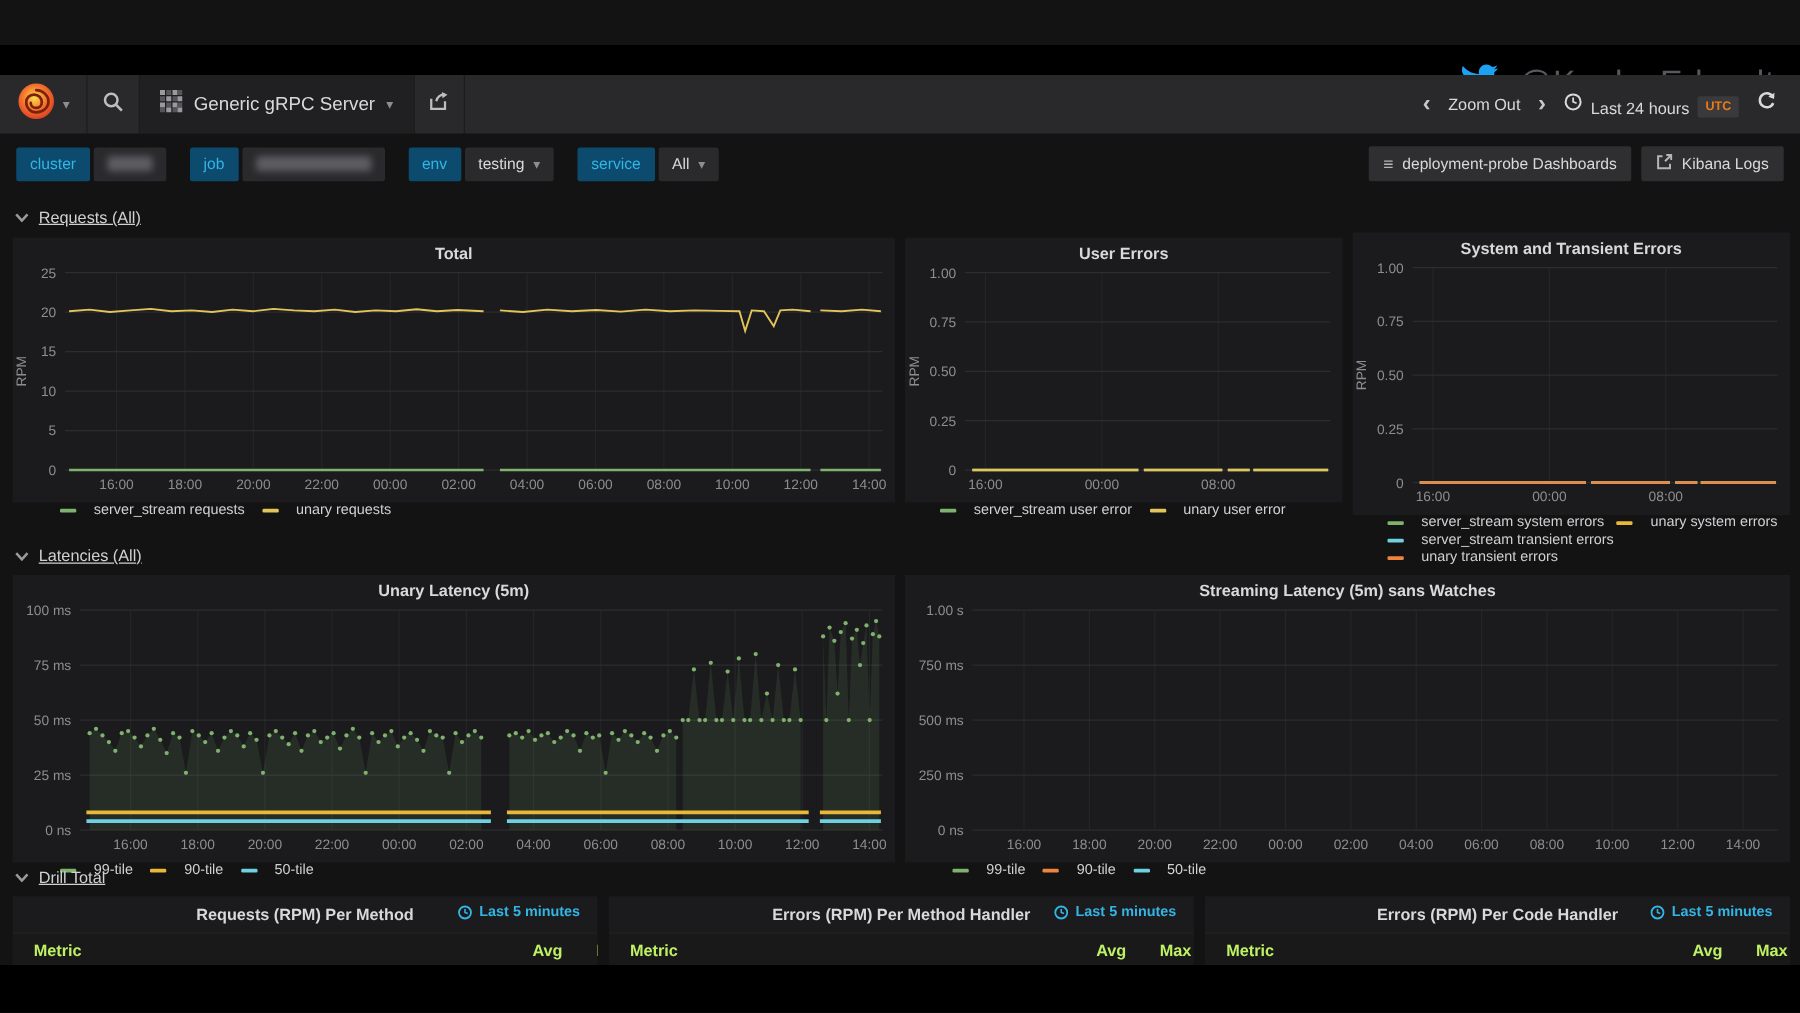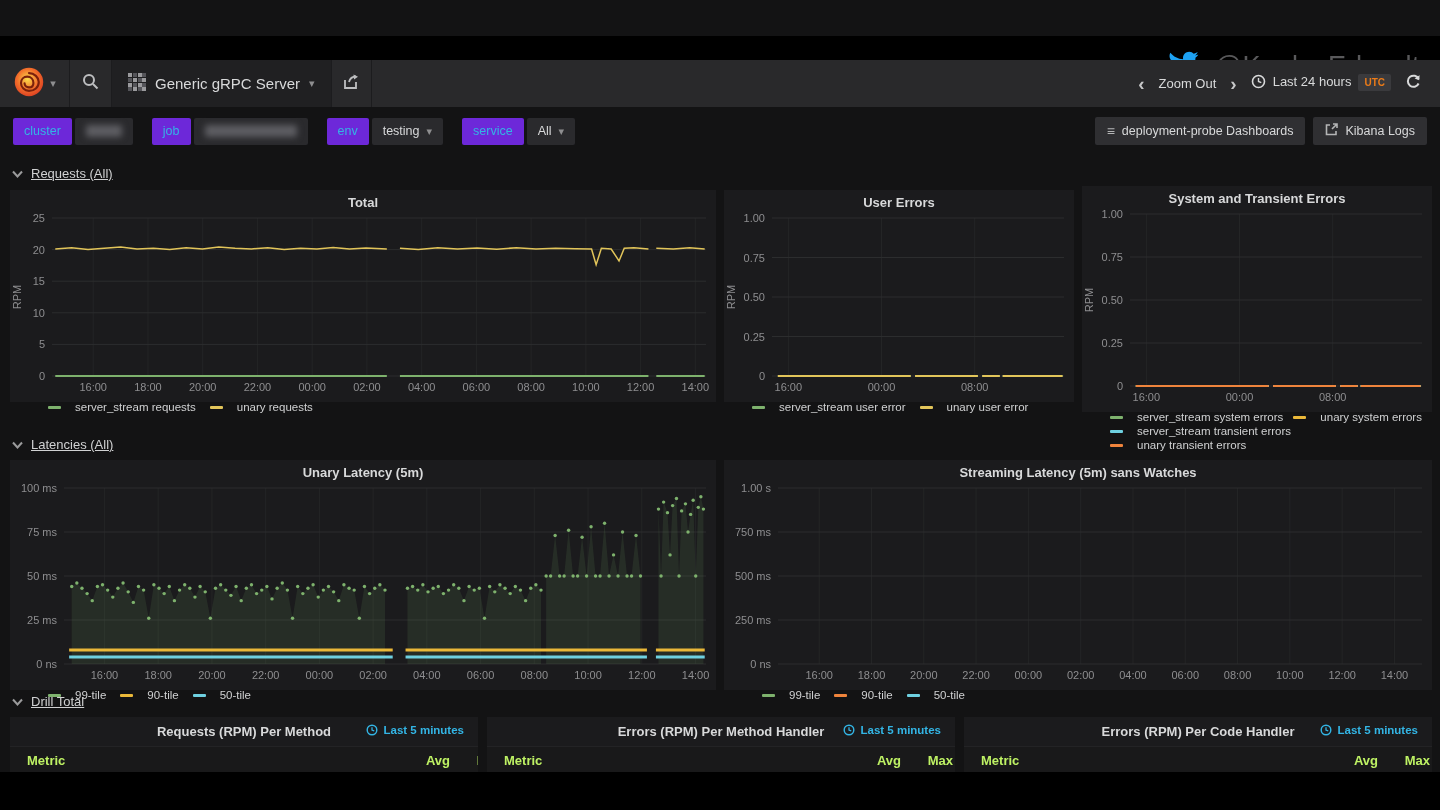--- a/index.html
+++ b/index.html
@@ -19,27 +19,27 @@
   .nav-logo { width:70px; justify-content:center; gap:5px; }
   .nav-search { width:42px; justify-content:center; }
   .nav-title { background:#202022; gap:9px; padding:0 16px; }
   .nav-title .db-name { color:#d8d9da; font-size:15px; }
   .caret { color:#8e8e90; font-size:11px; }
   .nav-share { width:40px; justify-content:center; }
   .nav-right { margin-left:auto; display:flex; align-items:center; gap:14px; padding-right:18px; border-right:none; }
   .nav-right .txt { color:#d8d9da; font-size:13px; }
   .chev { color:#c7c8c9; font-size:19px; font-weight:bold; line-height:1; cursor:pointer; }
   .utc-badge { background:#3a3a3d; color:#eb7b18; font-size:10px; font-weight:bold; padding:3px 6px; border-radius:2px; }
-  .timepicker { display:flex; align-items:flex-start; gap:7px; }
+  .timepicker { display:flex; align-items:flex-end; gap:7px; }
 
   
   .varrow { position:absolute; left:0; top:107px; width:1440px; height:48px; background:#131314;
             display:flex; align-items:center; padding:0 13px; }
   .vargroup { display:flex; align-items:center; margin-right:19px; gap:3px; }
-  .varlabel { background:#6d28d9; color:#33b5e5; font-size:12.5px; height:27px; display:flex; align-items:center;
+  .varlabel { background:#0c4a6e; color:#33b5e5; font-size:12.5px; height:27px; display:flex; align-items:center;
               padding:0 11px; border-radius:2px; cursor:pointer; }
   .varvalue { background:#2a2a2d; color:#d8d9da; font-size:12.5px; height:27px; display:flex; align-items:center;
               padding:0 11px; border-radius:2px; gap:7px; cursor:pointer; }
   .redacted { height:12px; border-radius:2px; background:#5d5d62; filter:blur(3px); }
   .linkbtns { margin-left:auto; display:flex; gap:8px; }
   .linkbtn { background:#2f2f32; color:#d8d9da; font-size:12.5px; height:28px; display:flex; align-items:center;
              gap:7px; padding:0 12px; border-radius:2px; cursor:pointer; }
   .linkbtn .glyph { color:#b4b5b6; font-size:14px; line-height:1; }
 
   

